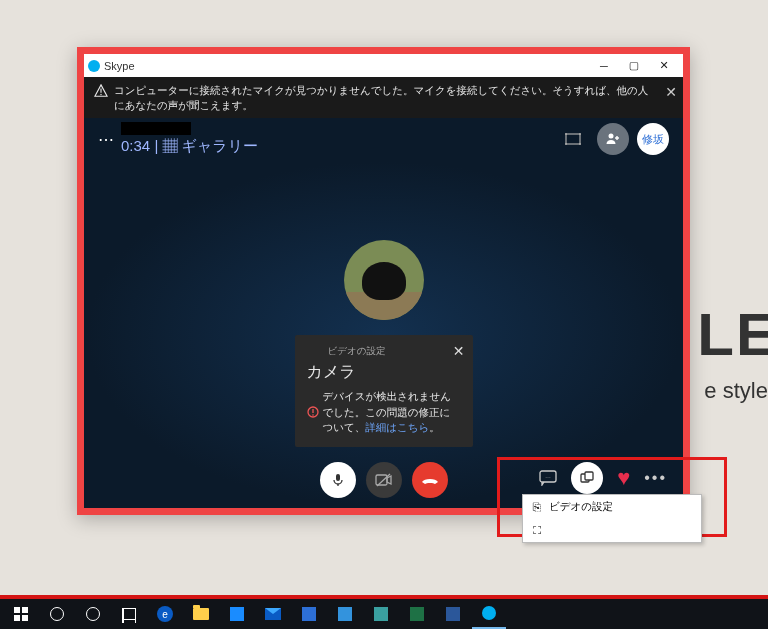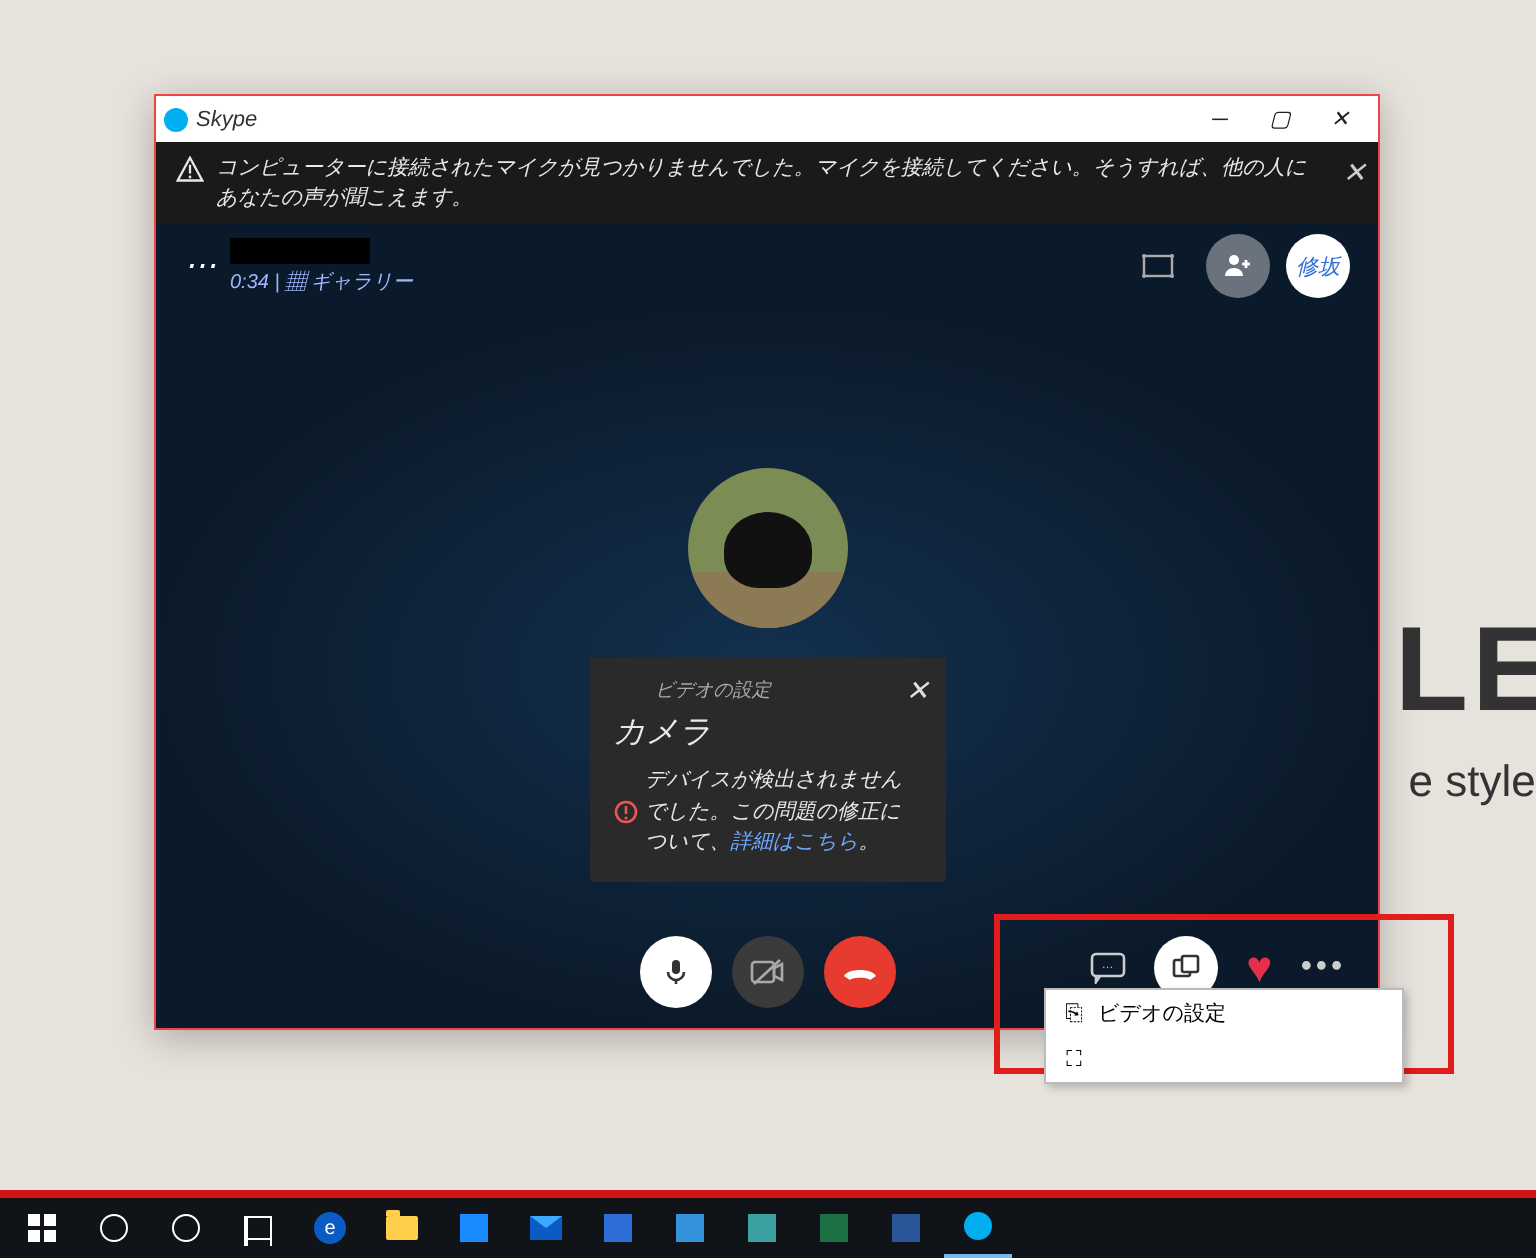--- a/index.html
+++ b/index.html
@@ -4,36 +4,36 @@
 <style>
   * { box-sizing: border-box; margin: 0; padding: 0; }
   html, body { width: 768px; height: 629px; overflow: hidden; font-family: "Segoe UI", Meiryo, sans-serif; }
   body { background: #e6e2dc; position: relative; }
 
   
   .bg-text-big { position: absolute; right: -10px; top: 300px; font-size: 60px; color: #333; letter-spacing: 2px; font-weight: 700; }
   .bg-text-small { position: absolute; right: -6px; top: 378px; font-size: 22px; color: #333; }
 
   
-  .skype-window { position: absolute; left: 77px; top: 47px; width: 613px; height: 468px; background: #0b1a2a; border: 1px solid #ef4444; box-shadow: 0 4px 18px rgba(0,0,0,0.25); display: flex; flex-direction: column; font-style: italic; }
+  .skype-window { position: absolute; left: 77px; top: 47px; width: 613px; height: 468px; background: #0b1a2a; border: 7px solid #ef4444; box-shadow: 0 4px 18px rgba(0,0,0,0.25); display: flex; flex-direction: column; }
 
   .titlebar { height: 23px; background: #fff; display: flex; align-items: center; padding: 0 4px; font-size: 11px; color: #333; }
   .titlebar .skype-ico { width: 12px; height: 12px; border-radius: 50%; background: #00aff0; margin-right: 4px; }
   .titlebar .spacer { flex: 1; }
   .tb-btn { width: 30px; height: 20px; display: flex; align-items: center; justify-content: center; color: #222; cursor: pointer; }
 
   .alert-bar { background: #1a1a1a; color: #e8e8e8; font-size: 10.5px; padding: 6px 30px 6px 10px; display: flex; align-items: flex-start; position: relative; line-height: 1.4; }
   .alert-bar .warn-ico { width: 14px; flex-shrink:0; margin-right: 6px; margin-top:1px; }
   .alert-bar .close-alert { position: absolute; right: 6px; top: 6px; color: #ccc; cursor: pointer; font-size: 14px; }
 
   .call-header { height: 42px; display: flex; align-items: center; padding: 0 14px; color: #fff; }
   .call-header .more-btn { font-size: 16px; letter-spacing: 1px; cursor: pointer; }
   .call-header .call-info { margin-left: 6px; }
   .call-header .call-info .name-block { width: 70px; height: 13px; background: #000; }
-  .call-header .call-info .sub { font-size: 10px; color: #9fb7ff; margin-top: 2px; }
+  .call-header .call-info .sub { font-size: 15px; color: #9fb7ff; margin-top: 2px; }
   .call-header .spacer { flex: 1; }
   .round-btn { width: 32px; height: 32px; border-radius: 50%; display: flex; align-items: center; justify-content: center; margin-left: 8px; cursor: pointer; }
   .round-btn.grey { background: #6a737d; color: #fff; }
   .round-btn.grid-btn { color: #aaa; }
   .round-btn.white { background: #fff; color: #2d6fd6; font-size: 11px; }
 
   .call-body { flex: 1; position: relative; background: radial-gradient(ellipse at center, #13304f 0%, #0b1a2a 70%); }
   .avatar { position: absolute; left: 50%; top: 80px; transform: translateX(-50%); width: 80px; height: 80px; border-radius: 50%; background: #7b8c55; overflow: hidden; }
   .avatar .cat { position: absolute; left: 18px; top: 22px; width: 44px; height: 38px; background: #111; border-radius: 50% 50% 40% 40%; }
   .avatar .floor { position:absolute; bottom:0; left:0; width:100%; height:28px; background:#8c7a55; }

